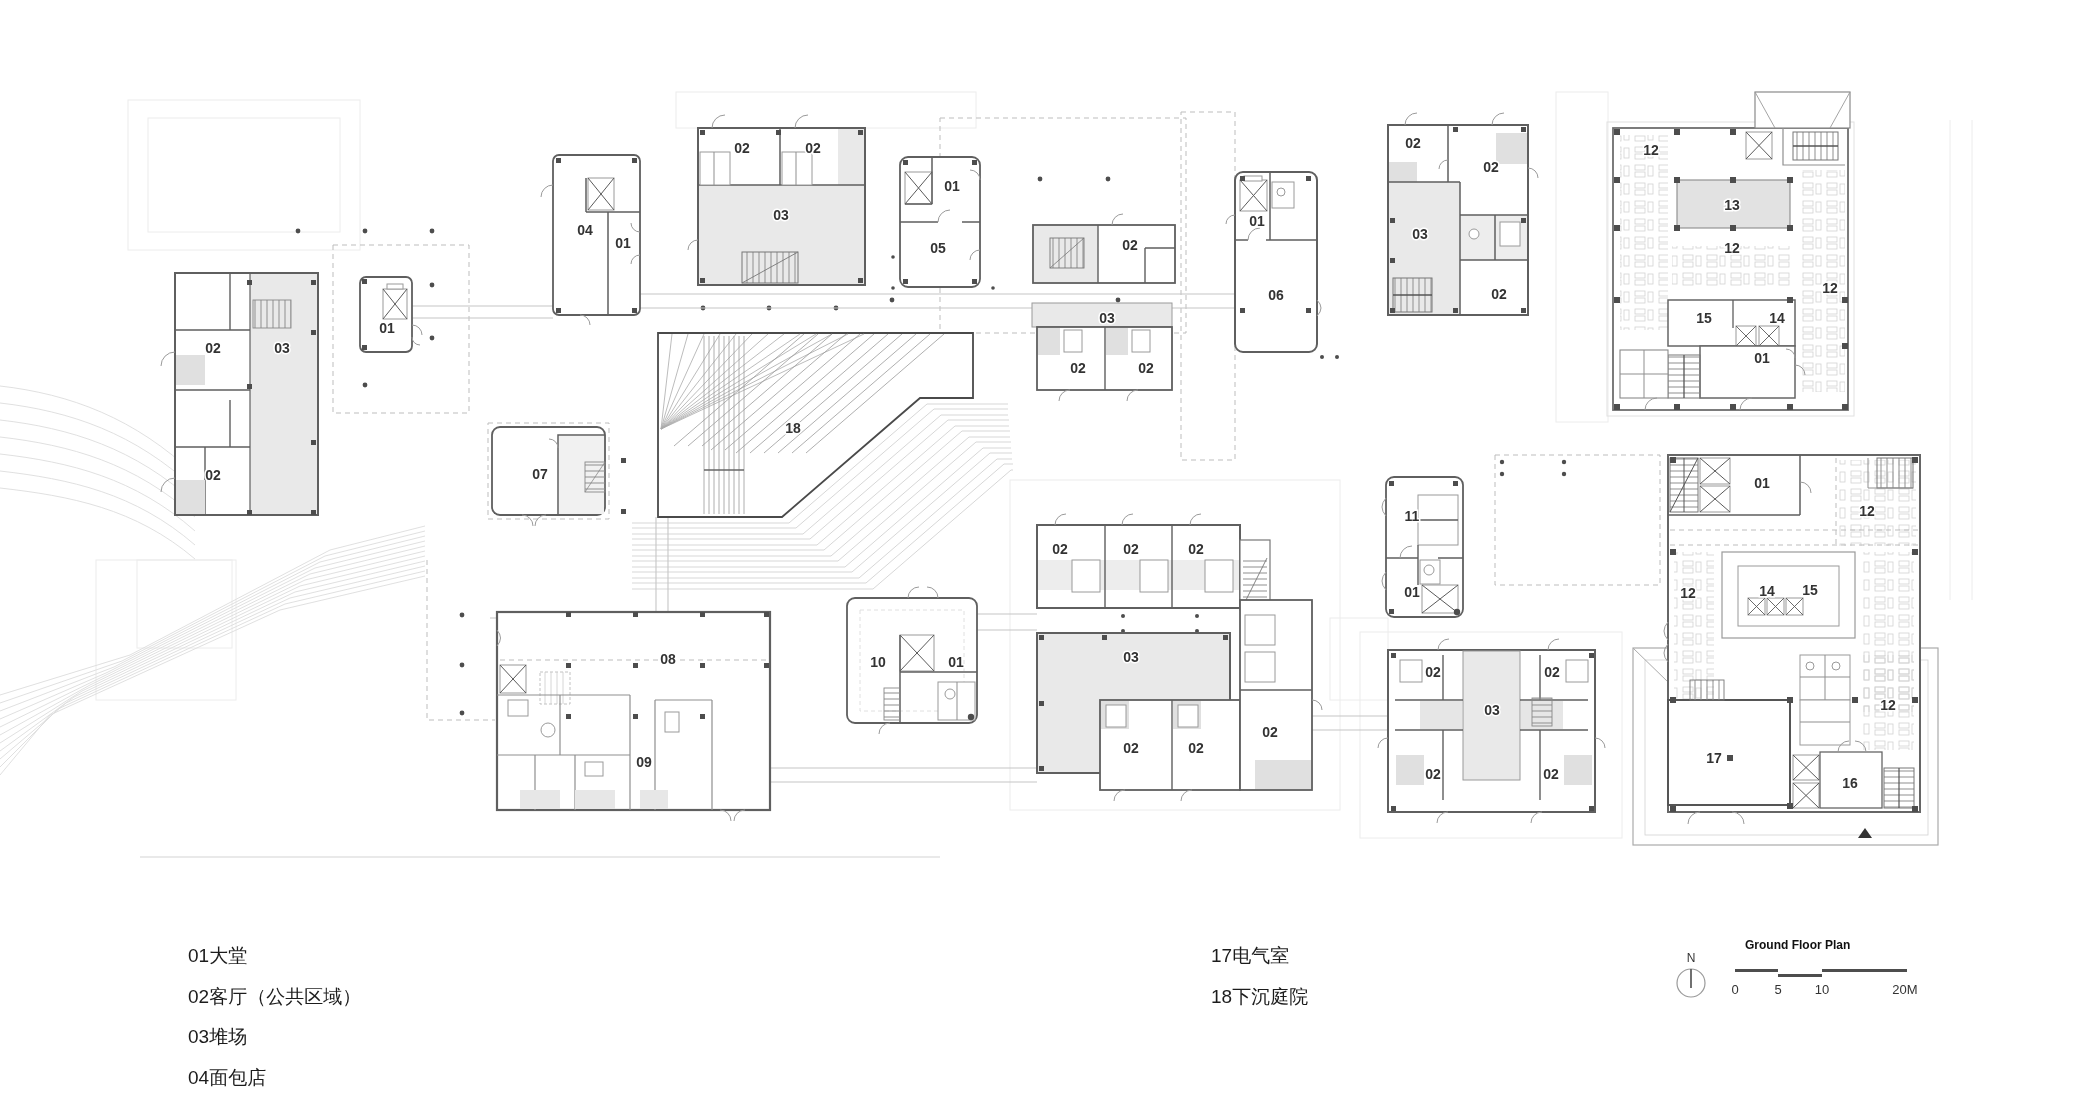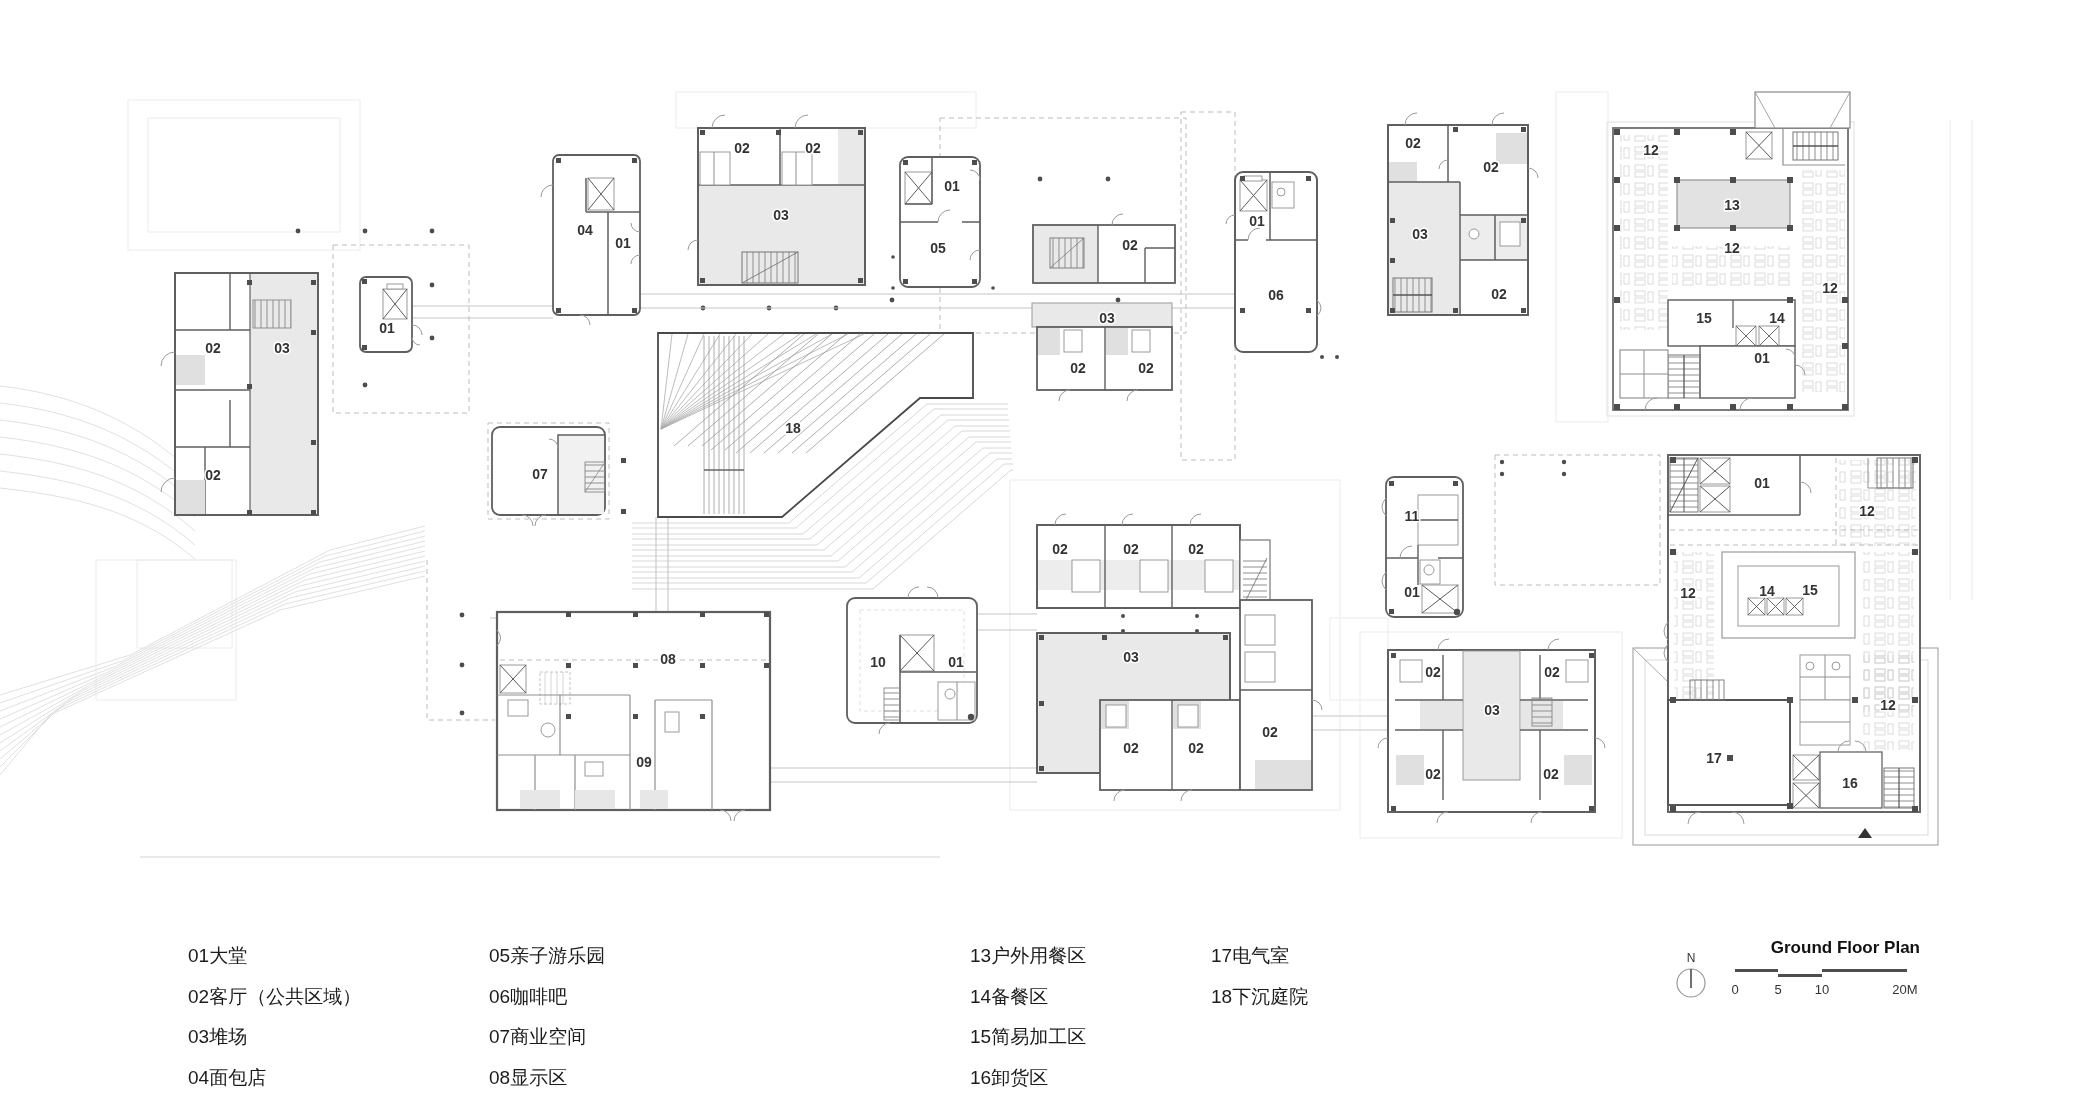--- a/index.html
+++ b/index.html
@@ -6,21 +6,21 @@
     --wall:#5f5f5f; --wall2:#8f8f8f; --shade:#e9e9e9; --shade2:#e0e0e0;
     --label:#333333; --site:#c9c9c9; --faint:#e4e4e4; --ink:#1c1c1c;
   }
   html,body{margin:0;padding:0;background:#fff;}
   body{width:2092px;height:1100px;position:relative;font-family:"Liberation Sans",sans-serif;overflow:hidden;}
   svg text{font-family:"Liberation Sans",sans-serif;}
   .room-label{font-size:14px;font-weight:700;fill:var(--label);paint-order:stroke;stroke:#ffffff;stroke-width:3px;}
   .legend{position:absolute;top:936px;left:0;width:2092px;height:180px;}
   .legend-col{position:absolute;top:0;}
   .legend-item{height:40.5px;line-height:40.5px;font-size:19px;color:var(--ink);white-space:nowrap;}
-  .plan-title{position:absolute;top:938px;left:1745px;width:175px;text-align:right;font-size:17px;font-weight:700;color:#111;}
+  .plan-title{position:absolute;top:938px;left:1745px;width:175px;text-align:left;font-size:12px;font-weight:700;color:#111;}
   .w{stroke:var(--wall);fill:none;}
   .w2{stroke:var(--wall2);fill:none;}
   .door{stroke:#9a9a9a;fill:none;stroke-width:1;}
   .cor{stroke:#c6c6c6;fill:none;stroke-width:1.1;}
   .dash{stroke:#bdbdbd;fill:none;stroke-width:1;stroke-dasharray:5 4;}
   .faintln{stroke:#ececec;fill:none;stroke-width:1;}
   .terr{stroke:#d7d7d7;fill:none;stroke-width:1;stroke-linejoin:round;}
   .cont{stroke:#dcdcdc;fill:none;stroke-width:0.9;}
   .colsq{fill:#4d4d4d;}
   .dot{fill:#4d4d4d;}
@@ -689,32 +689,20 @@
 </svg>
 
 <div class="plan-title">Ground Floor Plan</div>
 <div class="legend" id="legend">
     <div class="legend-col" style="left: 188px;">
       <div class="legend-item">01大堂</div>
       <div class="legend-item">02客厅（公共区域）</div>
       <div class="legend-item">03堆场</div>
       <div class="legend-item">04面包店</div>
     </div>
-    <div class="legend-col" style="left: 489px;">
-      <div class="legend-item">05亲子游乐园</div>
-      <div class="legend-item">06咖啡吧</div>
-      <div class="legend-item">07商业空间</div>
-      <div class="legend-item">08显示区</div>
-    </div>
-    <div class="legend-col" style="left: 970px;">
-      <div class="legend-item">13户外用餐区</div>
-      <div class="legend-item">14备餐区</div>
-      <div class="legend-item">15简易加工区</div>
-      <div class="legend-item">16卸货区</div>
-    </div>
     <div class="legend-col" style="left: 1211px;">
       <div class="legend-item">17电气室</div>
       <div class="legend-item">18下沉庭院</div>
     </div>
   </div>
 
 
 
 
 </body></html>

